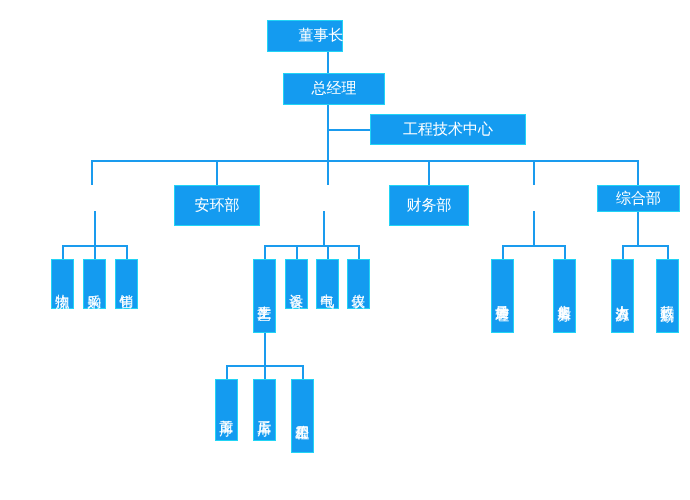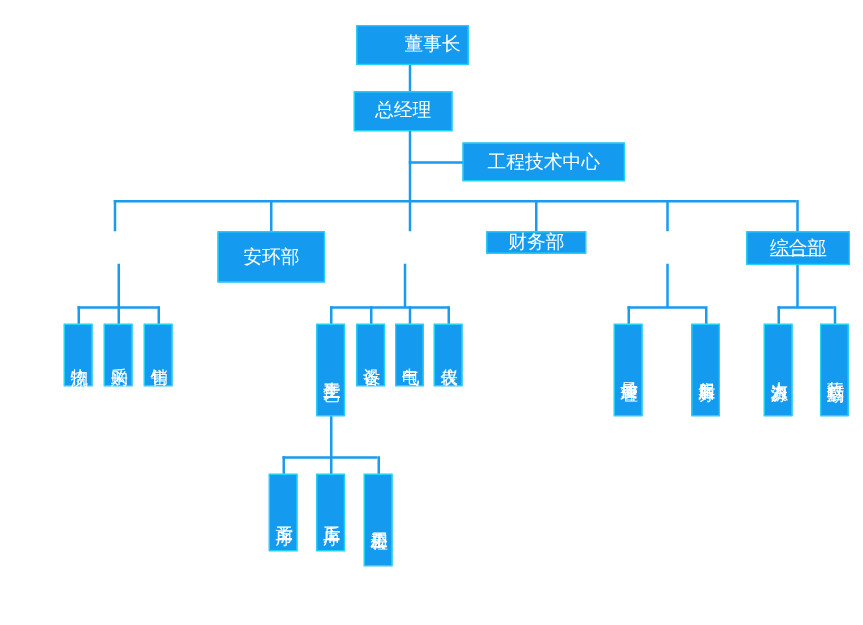--- a/index.html
+++ b/index.html
@@ -91,29 +91,29 @@
   <div class="line vt" style="left:533px; top:211px; height:35px;"></div>
   <div class="line hz" style="left:502px; top:245px; width:62px;"></div>
   <div class="line vt" style="left:502px; top:245px; height:14px;"></div>
   <div class="line vt" style="left:564px; top:245px; height:14px;"></div>
 
   <div class="line vt" style="left:637px; top:211px; height:35px;"></div>
   <div class="line hz" style="left:622px; top:245px; width:45px;"></div>
   <div class="line vt" style="left:622px; top:245px; height:14px;"></div>
   <div class="line vt" style="left:667px; top:245px; height:14px;"></div>
 
-  <div class="node h" style="left:285px; top:20px; width:90px; height:32px;padding-left:32px;">董事长</div>
+  <div class="node h" style="left:267px; top:20px; width:76px; height:32px;padding-left:32px;">董事长</div>
 
-  <div class="node h" style="left:283px; top:73px; width:79px; height:32px;">总经理</div>
+  <div class="node h" style="left:283px; top:73px; width:102px; height:32px;">总经理</div>
 
-  <div class="node h" style="left:370px; top:114px; width:130px; height:31px;">工程技术中心</div>
+  <div class="node h" style="left:370px; top:114px; width:156px; height:31px;">工程技术中心</div>
 
   <div class="node h" style="left:174px; top:185px; width:86px; height:41px;">安环部</div>
-  <div class="node h" style="left:389px; top:185px; width:80px; height:18px;">财务部</div>
-  <div class="node h" style="left:597px; top:185px; width:83px; height:27px;text-decoration:underline;">综合部</div>
+  <div class="node h" style="left:389px; top:185px; width:80px; height:41px;">财务部</div>
+  <div class="node h" style="left:597px; top:185px; width:83px; height:27px;">综合部</div>
 
   <div class="node v" style="left:51px; top:259px; width:23px; height:50px;">物流</div>
   <div class="node v" style="left:83px; top:259px; width:23px; height:50px;">采购</div>
   <div class="node v" style="left:115px; top:259px; width:23px; height:50px;">销售</div>
 
   <div class="node v" style="left:253px; top:259px; width:23px; height:74px;">生产工艺</div>
   <div class="node v" style="left:285px; top:259px; width:23px; height:50px;">设备</div>
   <div class="node v" style="left:316px; top:259px; width:23px; height:50px;">电气</div>
   <div class="node v" style="left:347px; top:259px; width:23px; height:50px;">仪表</div>
 

